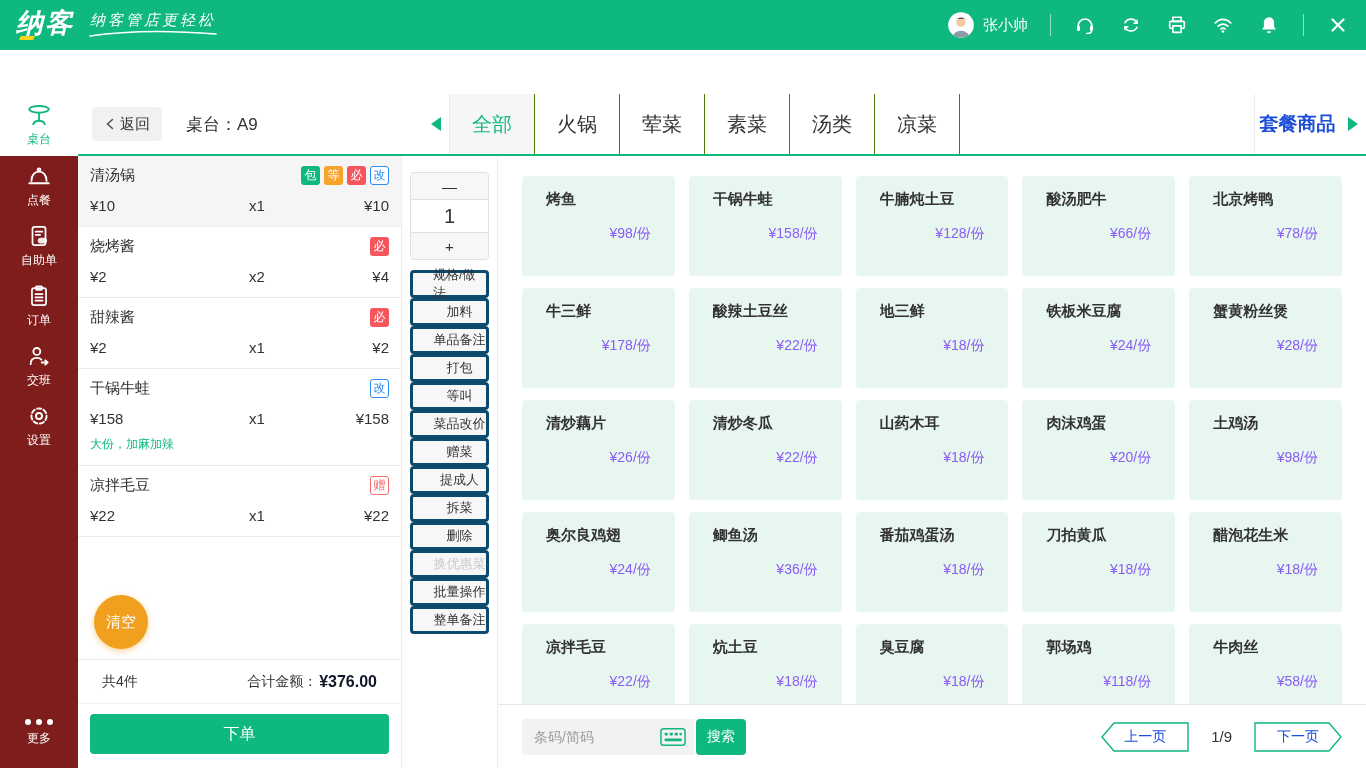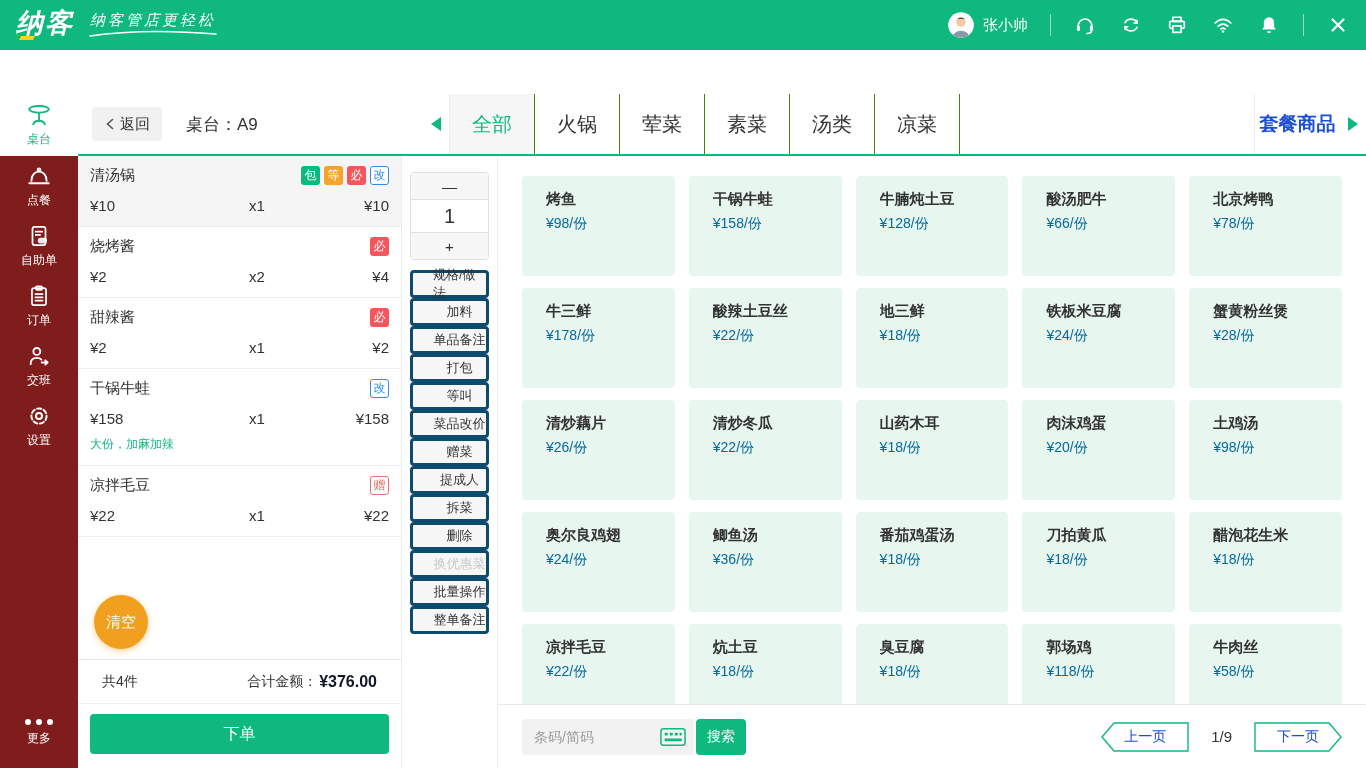--- a/index.html
+++ b/index.html
@@ -110,21 +110,21 @@
     font-size:13px; color:#333; display:flex; align-items:center; justify-content:center; cursor:pointer;
     flex:0 0 auto;padding-left:20px; }
   .act-btn.disabled { color:#c8c8c8; cursor:default; }
 
   
   .products-area { flex:1; display:flex; flex-direction:column; min-width:0; }
   .product-grid { flex:1; padding:20px 24px 8px; display:grid; grid-template-columns:repeat(5,1fr);
     grid-auto-rows:100px; gap:12px 14px; overflow:hidden; }
   .product-card { background:#E7F6EE; border-radius:4px; padding:14px 24px; cursor:pointer; }
   .pc-name { font-size:15px; font-weight:bold; color:#333; white-space:nowrap; overflow:hidden; }
-  .pc-price { margin-top:6px; font-size:14px; color:#0369a1; }
+  .pc-price { margin-top:16px; font-size:14px; color:#8b5cf6;text-align:right; }
 
   
   .footer-bar { height:64px; border-top:1px solid #e8e8e8; display:flex; align-items:center;
     padding:0 24px; flex:0 0 auto; }
   .search-input-wrap { position:relative; width:172px; height:36px; }
   .search-input { width:100%; height:100%; background:#f2f2f2; border:none; border-radius:4px 0 0 4px;
     padding:0 38px 0 12px; font-size:14px; color:#333; outline:none; }
   .search-input::placeholder { color:#9a9a9a; }
   .kbd-icon { position:absolute; right:8px; top:8px; width:26px; height:20px; cursor:pointer; }
   .search-btn { height:36px; width:50px; margin-left:2px; background:#0FB87F; color:#fff; border:none;

